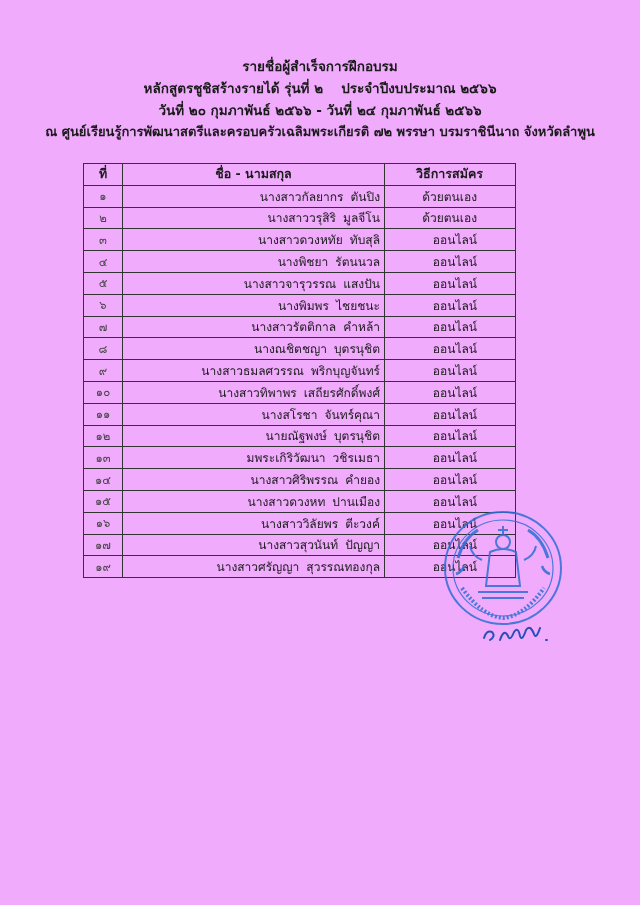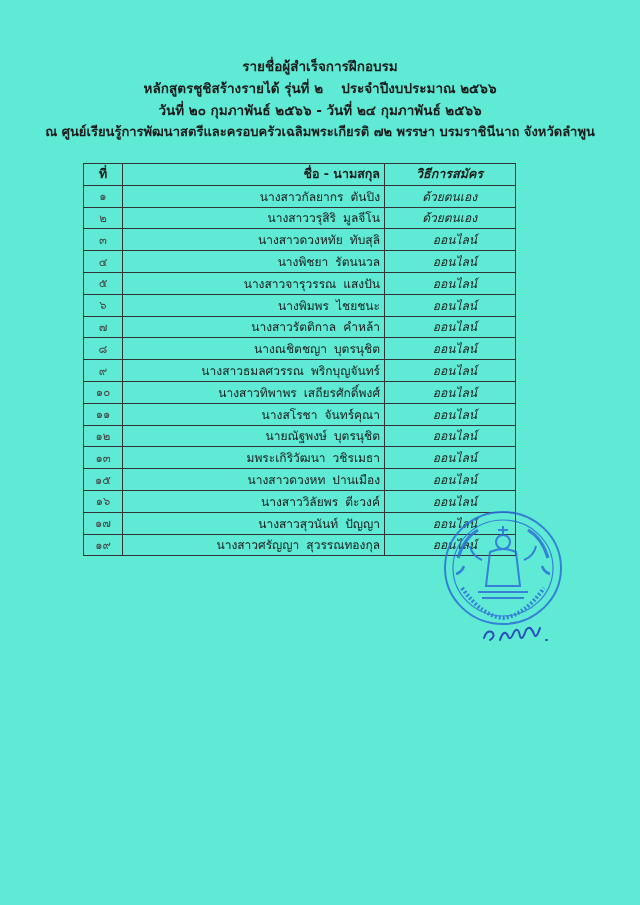--- a/index.html
+++ b/index.html
@@ -1,40 +1,40 @@
 <!DOCTYPE html>
 <html><head>
 <meta charset="utf-8">
 <style>
   html, body { margin: 0; padding: 0; }
   body {
     width: 640px; height: 905px; background: #ffffff; position: relative; overflow: hidden;
     font-family: "DejaVu Sans", "Liberation Sans", sans-serif; color: #1a1a1a;
   }
-  .page { position: absolute; left: 0; top: 0; width: 640px; height: 905px; background: #5eead4; }
+  .page { position: absolute; left: 0; top: 0; width: 640px; height: 905px; background: #f0abfc; }
   .heading { position: absolute; left: 0; width: 640px; text-align: center; }
   .h-title { top: 55px; font-size: 13.5px; font-weight: bold; }
   .h-line { font-size: 13.5px; font-weight: bold; }
   .h-course { top: 77px; }
   .h-dates { top: 99px; }
   .h-venue { top: 121px; font-size: 13px; }
   .h-course .gap { display: inline-block; width: 18px; }
 
   table.roster {
     position: absolute; left: 83px; top: 163px; width: 433px;
     border-collapse: collapse; table-layout: fixed; font-size: 12px;
   }
   table.roster td, table.roster th {
     border: 1px solid #333; height: 20.8px; padding: 0 4px; white-space: nowrap; overflow: hidden;
   }
   table.roster th { font-weight: bold; font-size: 12.5px; }
   .c-no { width: 30px; text-align: center; }
   .c-name { width: 253px; text-align: right; }
-  .c-method { text-align: right; padding-right: 38px !important; font-style: italic; }
-  th.c-name { }
+  .c-method { text-align: right; padding-right: 38px !important; }
+  th.c-name { text-align: center; }
   th.c-method { text-align: right; padding-right: 32px !important; }
   td.c-no { color: #444; font-size: 11.5px; }
   .name-sp { display: inline-block; width: 7px; }
 
   .stamp { position: absolute; left: 442px; top: 508px; width: 122px; height: 120px; }
   .signature { position: absolute; left: 480px; top: 618px; width: 80px; height: 28px; }
 </style>
 </head>
 <body>
 
@@ -118,20 +118,25 @@
           <td class="c-no">๑๒</td>
           <td class="c-name"><span>นายณัฐพงษ์</span><span class="name-sp"></span><span>บุตรนุชิต</span></td>
           <td class="c-method">ออนไลน์</td>
         </tr>
         <tr>
           <td class="c-no">๑๓</td>
           <td class="c-name"><span>มพระเกิริวัฒนา</span><span class="name-sp"></span><span>วชิรเมธา</span></td>
           <td class="c-method">ออนไลน์</td>
         </tr>
         <tr>
+          <td class="c-no">๑๔</td>
+          <td class="c-name"><span>นางสาวศิริพรรณ</span><span class="name-sp"></span><span>คำยอง</span></td>
+          <td class="c-method">ออนไลน์</td>
+        </tr>
+        <tr>
           <td class="c-no">๑๕</td>
           <td class="c-name"><span>นางสาวดวงหท</span><span class="name-sp"></span><span>ปานเมือง</span></td>
           <td class="c-method">ออนไลน์</td>
         </tr>
         <tr>
           <td class="c-no">๑๖</td>
           <td class="c-name"><span>นางสาววิลัยพร</span><span class="name-sp"></span><span>ตีะวงค์</span></td>
           <td class="c-method">ออนไลน์</td>
         </tr>
         <tr>

